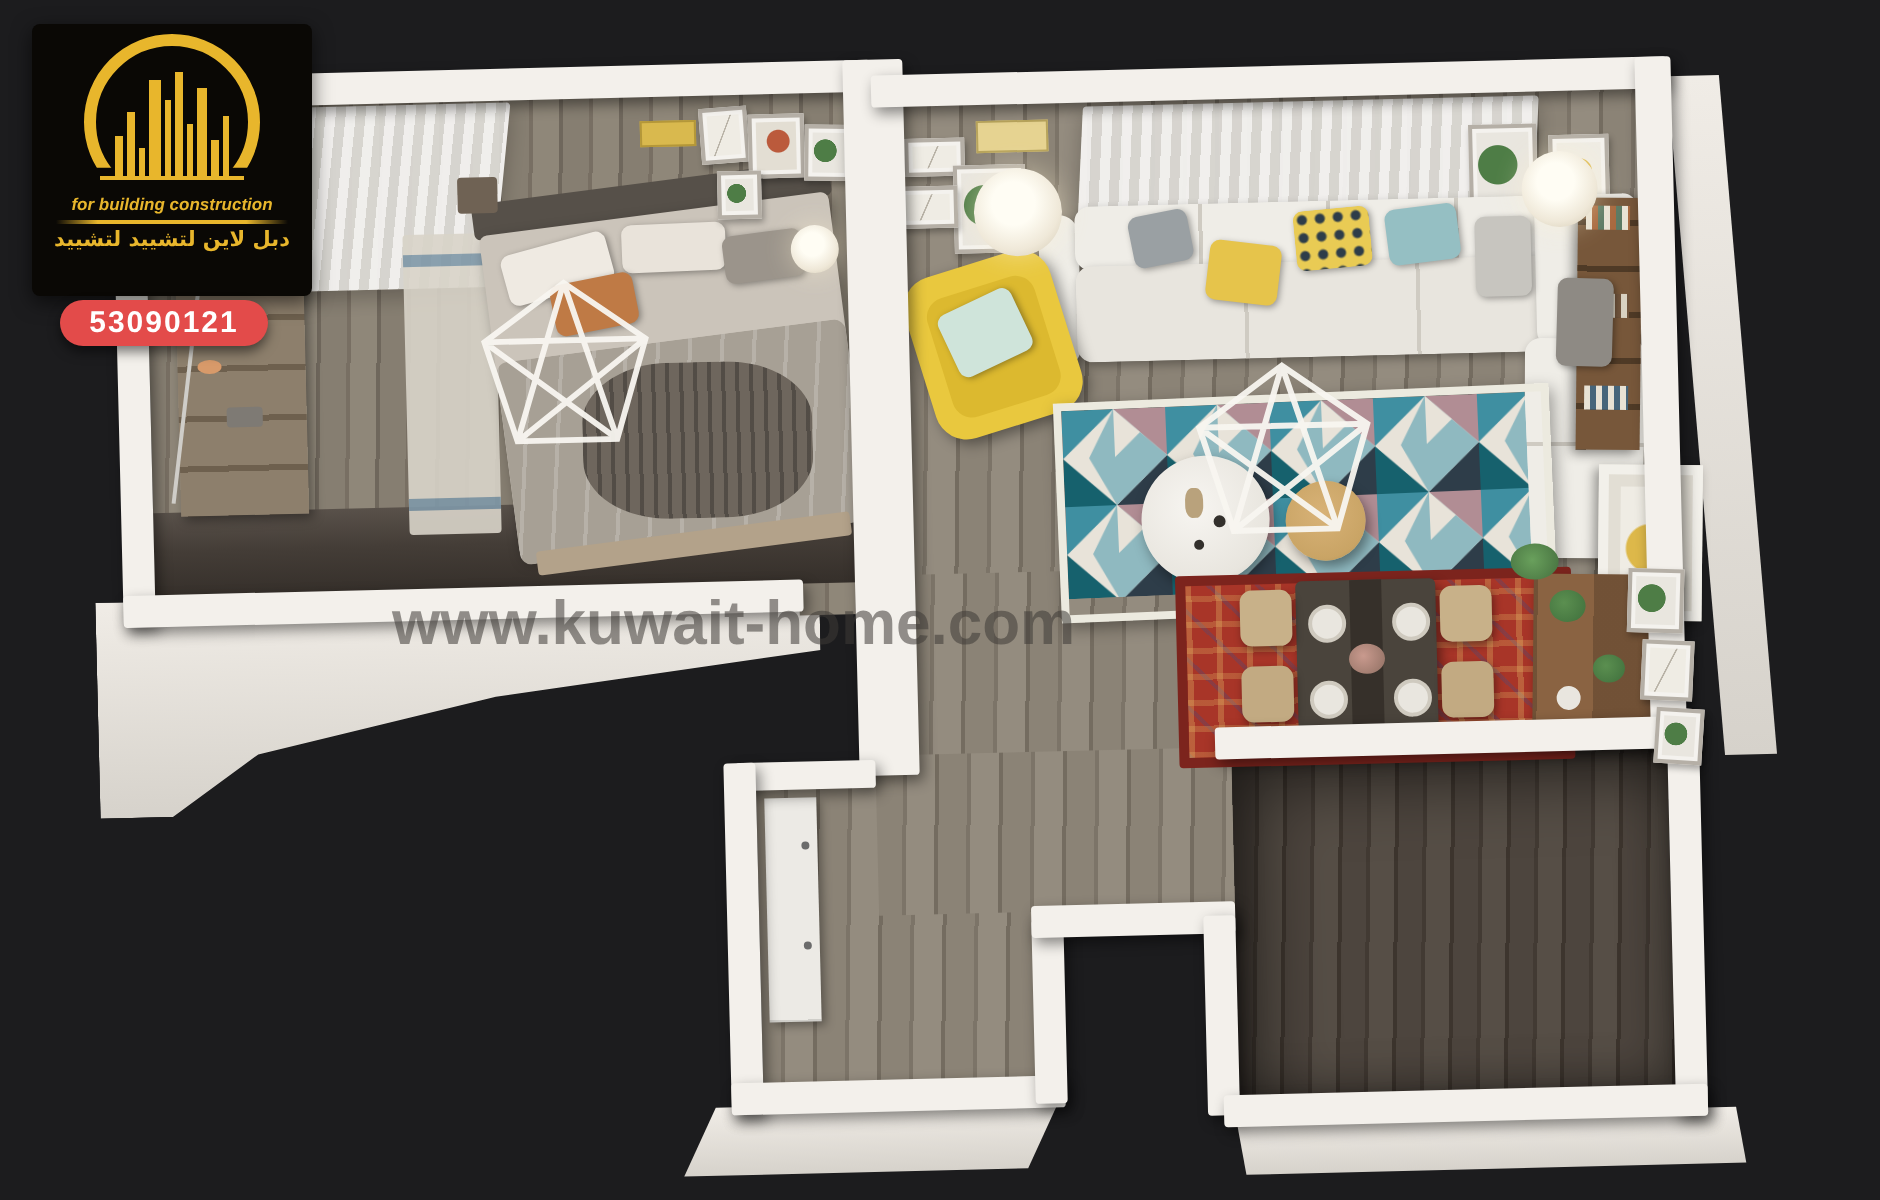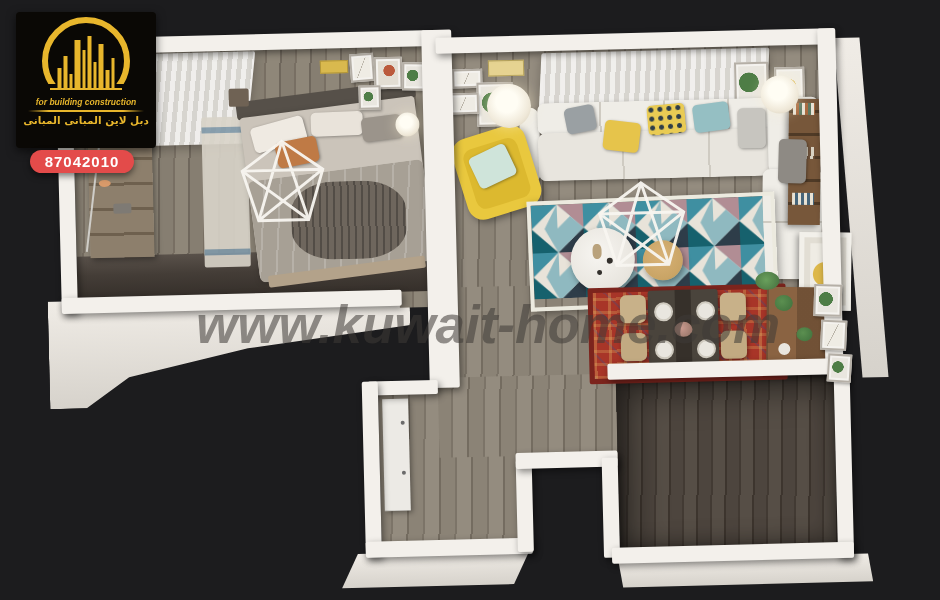--- a/index.html
+++ b/index.html
@@ -66,22 +66,22 @@
   #logo-divider{height:2px;margin:3px 12px 2px;
     background:linear-gradient(90deg,rgba(232,182,44,0),#e8b62c 18%,#e8b62c 82%,rgba(232,182,44,0));}
   #arabic{color:#e8b62c;font-family:"DejaVu Sans",sans-serif;font-weight:bold;
           font-size:10.5px;text-align:center;direction:rtl;margin-top:1px;}
   #phone-badge{position:absolute;left:30px;top:150px;width:104px;height:23px;background:#e34b4a;
         border-radius:12px;z-index:9;display:flex;align-items:center;justify-content:center;
         color:#fff;font-weight:bold;font-size:15px;letter-spacing:1px;
         box-shadow:0 3px 6px rgba(0,0,0,.5);}
 
   
-  #watermark{position:absolute;left:196px;top:294px;z-index:8;font-weight:bold;font-size:53px;
-             letter-spacing:0px;color:rgba(62,58,54,.55);white-space:nowrap;font-style:italic;}
+  #watermark{position:absolute;left:196px;top:294px;z-index:8;font-weight:bold;font-size:31px;
+             letter-spacing:0px;color:rgba(62,58,54,.55);white-space:nowrap;}
 
   .lamp{position:absolute;border-radius:50%;z-index:4;
         background:radial-gradient(circle at 45% 40%,#fffdf4 0 30%,#efe8d8 65%,#cfc5ad);
         box-shadow:0 0 14px rgba(255,244,210,.45);}
   .shelfline{background:repeating-linear-gradient(0deg,rgba(0,0,0,0) 0 20px,#4f3a26 20px 23px);}
 </style>
 </head>
 <body>
 
 <div id="stage">
@@ -339,19 +339,19 @@
         <i style="height:52px"></i>
           <i style="height:26px;width:3px"></i>
         <i style="height:44px;width:5px"></i>
           <i style="height:18px"></i>
           <i style="height:30px;width:3px"></i>
       </div>
       <div id="base-line"></div>
     </div>
     <div id="tagline">for building construction</div>
     <div id="logo-divider"></div>
-    <div id="arabic">دبل لاين المبانى المبانى</div>
+    <div id="arabic">دبل لاين لتشييد لتشييد</div>
   </div>
   <div id="phone-badge">
-    <span>87042010</span>
+    <span>53090121</span>
   </div>
 
 </div>
 
 </body></html>

